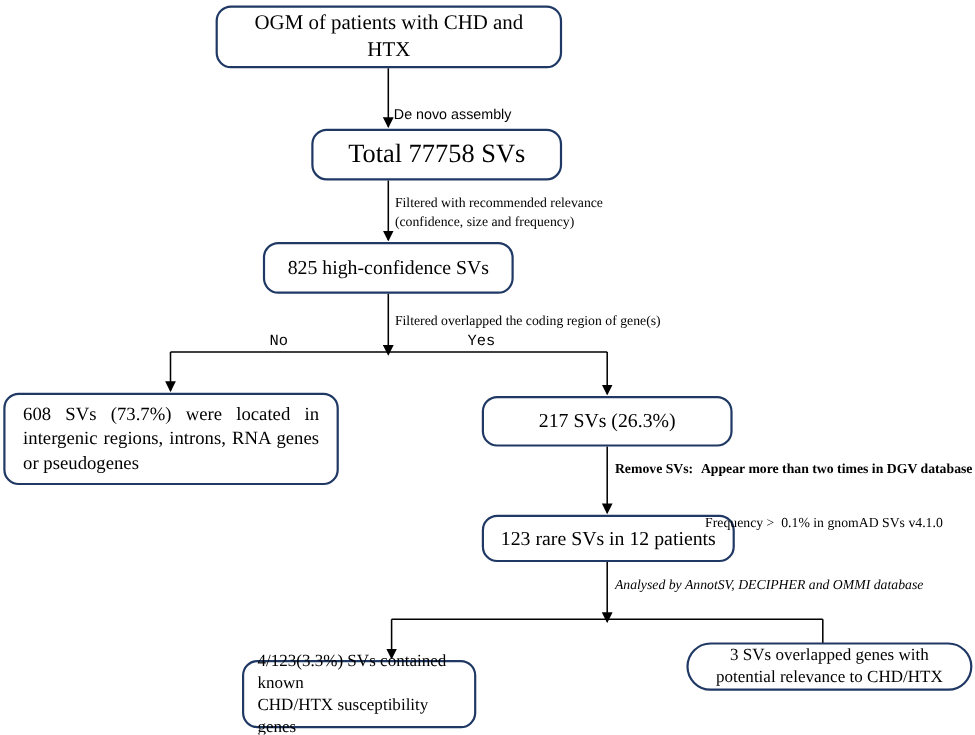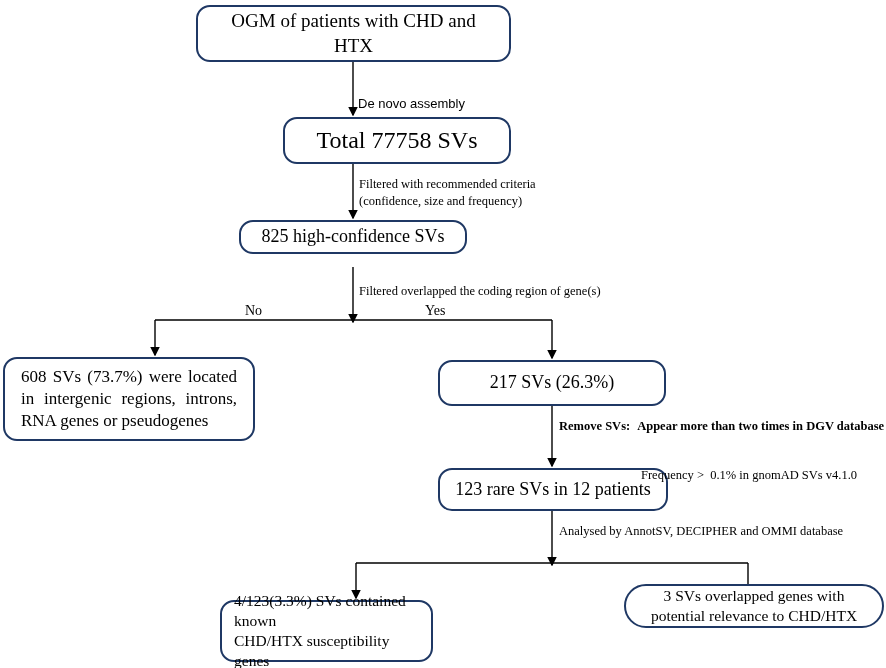--- a/index.html
+++ b/index.html
@@ -63,21 +63,21 @@
     color: #000000;
     white-space: pre-line;
     line-height: 1.38;
     z-index: 3;
   }
   .edge-label.sans {
     font-family: "Liberation Sans", "DejaVu Sans", sans-serif;
   }
   .branch-label {
     position: absolute;
-    font-family: Liberation Serif, serif;
+    font-family: Liberation Mono, monospace;
     color: #000000;
     z-index: 3;
   }
   .hang {
     position: absolute;
     z-index: 3;
     font-family: "Liberation Serif", "DejaVu Serif", serif;
     line-height: 1.38;
   }
   .hang .l1 { display: block; white-space: pre; font-weight: bold; }
@@ -117,25 +117,25 @@
   </svg>
 
   <div class="node center" style="left:196px; top:5px; width:315px; height:57px; font-size:19px;">
     <span class="txt">OGM of patients with CHD and HTX</span>
   </div>
 
   <div class="node center" style="left:239px; top:117px; width:228px; height:47px; font-size:24px;margin-left:44px;">
     <span class="txt">Total 77758 SVs</span>
   </div>
 
-  <div class="node center" style="left:239px; top:220px; width:228px; height:34px; font-size:18px;">
+  <div class="node center" style="left:239px; top:220px; width:228px; height:47px; font-size:18px;">
     <span class="txt">825 high-confidence SVs</span>
   </div>
 
-  <div class="node justify" style="left:3px; top:357px; width:252px; height:84px; font-size:17px;">
+  <div class="node justify" style="left:3px; top:357px; width:305px; height:84px; font-size:17px;">
     <span class="txt">608 SVs  (73.7%) were located in intergenic regions, introns, RNA genes or pseudogenes</span>
   </div>
 
   <div class="node center" style="left:438px; top:360px; width:228px; height:46px; font-size:18px;">
     <span class="txt">217 SVs  (26.3%)</span>
   </div>
 
   <div class="node center" style="left:438px; top:468px; width:230px; height:43px; font-size:18px;">
     <span class="txt">123 rare SVs in 12 patients</span>
   </div>
@@ -145,29 +145,29 @@
 CHD/HTX susceptibility genes</span>
   </div>
 
   <div class="node center" style="left:624px; top:584px; width:260px; height:44px; font-size:15.5px;border-radius:23px;">
     <span class="txt">3 SVs overlapped  genes with
 potential relevance to CHD/HTX</span>
   </div>
 
   <div class="edge-label sans" style="left:358px; top:71px; font-size:13px;margin-top:24px;">De novo assembly</div>
 
-  <div class="edge-label" style="left:359px; top:176px; font-size:12.5px;">Filtered with recommended criteria
+  <div class="edge-label" style="left:359px; top:176px; font-size:12.5px;">Filtered with recommended relevance
 (confidence, size and frequency)</div>
 
   <div class="edge-label" style="left:359px; top:283px; font-size:12.5px;">Filtered overlapped the coding region of gene(s)</div>
 
   <div class="branch-label" style="left:245px; top:303px; font-size:14px;">No</div>
 
   <div class="branch-label" style="left:425px; top:303px; font-size:14px;">Yes</div>
 
   <div class="hang" style="left:559px; top:418px; font-size:12.5px;">
     <span class="l1"><span>Remove SVs:</span><span style="margin-left:7px;">Appear more than two times in DGV database</span></span>
     <span class="l2" style="padding-left:82px;margin-top:32px;">Frequency &gt;  0.1% in gnomAD SVs v4.1.0</span>
   </div>
 
-  <div class="edge-label" style="left:559px; top:523px; font-size:12.5px;">Analysed by AnnotSV, DECIPHER and OMMI database</div>
+  <div class="edge-label" style="left:559px; top:523px; font-size:12.5px;font-style:italic;">Analysed by AnnotSV, DECIPHER and OMMI database</div>
 
 </div>
 
 </body></html>

